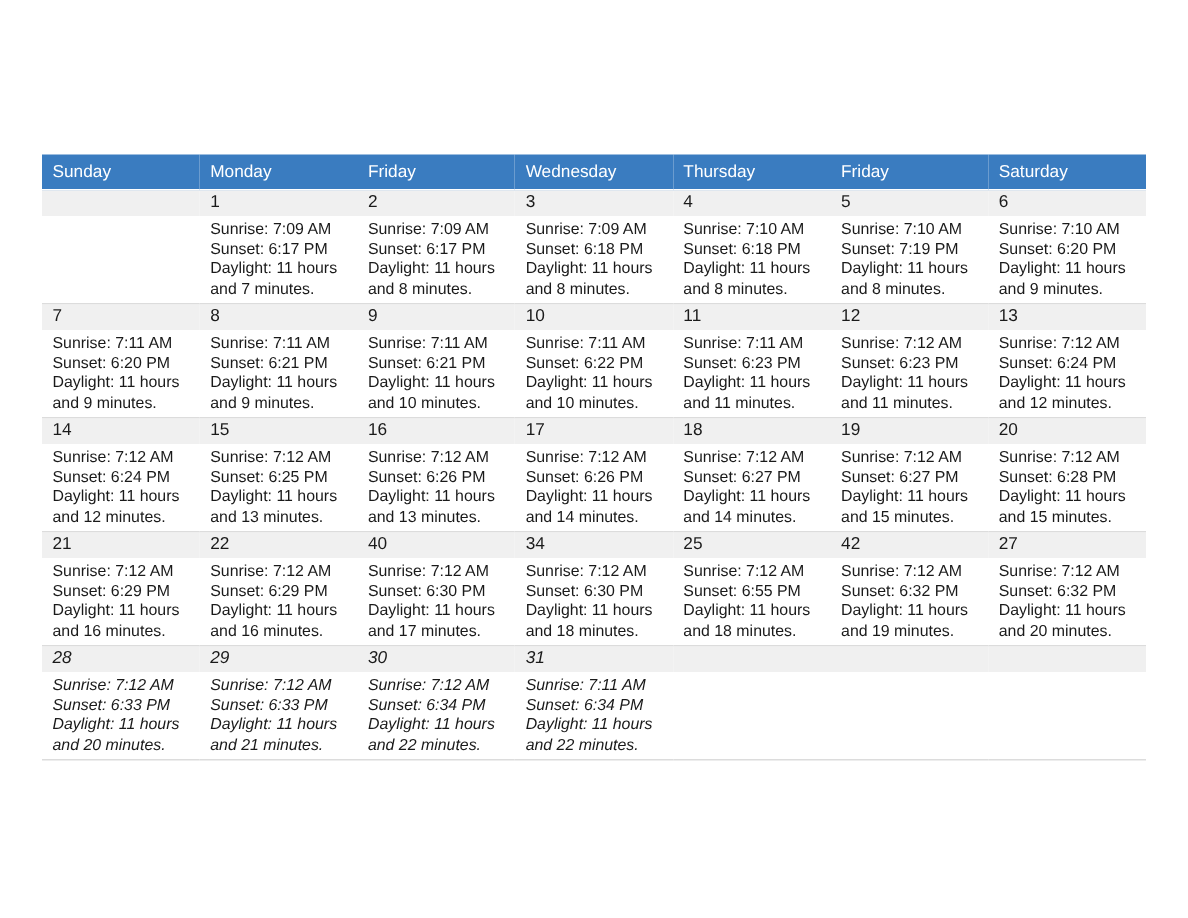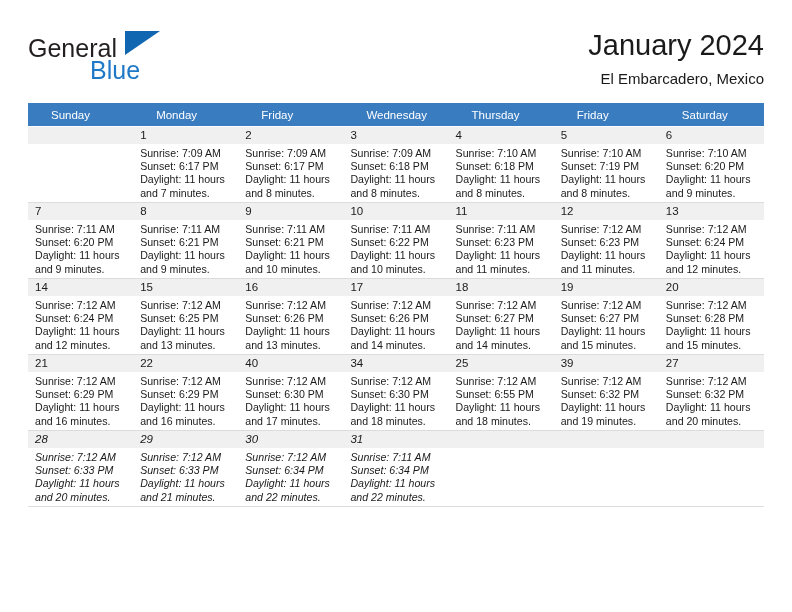--- a/index.html
+++ b/index.html
@@ -94,21 +94,21 @@
     width: 736px;
     border-collapse: collapse;
     table-layout: fixed;
   }
   .calendar th {
     background: #3a7cc0;
     color: #ffffff;
     font-weight: normal;
     font-size: 11.5px;
     text-align: left;
-    padding: 5px 0 5px 23px;
+    padding: 5px 0 5px 7px;
     height: 13px;
     border: none;
   }
   .calendar td {
     vertical-align: top;
     padding: 0;
     height: 75px;
     border-top: 1px solid #ffffff;
     border-bottom: 1px solid #d4d4d4;
     border-left: none;
@@ -146,36 +146,20 @@
   tr.week-row:last-child td {
     border-bottom: 1px solid #dcdcdc;
     font-style: italic;
   }
 </style>
 </head>
 <body>
 
 <div class="page">
 
-  <div class="header">
-
-    <div class="brand">
-      <div class="brand-general">General</div>
-      <div class="brand-second-row">
-        <span class="brand-triangle"></span>
-        <span class="brand-blue">Blue</span>
-      </div>
-    </div>
-
-    <div class="title-block">
-      <div class="cal-title">January 2024</div>
-      <div class="cal-subtitle">El Embarcadero, Mexico</div>
-    </div>
-
-  </div>
 
   <table class="calendar">
     <colgroup>
       <col style="width:14.2857%">
         <col style="width:14.2857%">
         <col style="width:14.2857%">
       <col style="width:14.2857%">
         <col style="width:14.2857%">
         <col style="width:14.2857%">
       <col style="width:14.2858%">
@@ -474,21 +458,21 @@
               <div class="cell-body">
                 <div>Sunrise: 7:12 AM</div>
                 <div>Sunset: 6:55 PM</div>
                 <div>Daylight: 11 hours</div>
                 <div>and 18 minutes.</div>
               </div>
             </div>
           </td>
           <td>
             <div class="cell">
-              <div class="daynum-bar">39</div>
+              <div class="daynum-bar">42</div>
               <div class="cell-body">
                 <div>Sunrise: 7:12 AM</div>
                 <div>Sunset: 6:32 PM</div>
                 <div>Daylight: 11 hours</div>
                 <div>and 19 minutes.</div>
               </div>
             </div>
           </td>
           <td>
             <div class="cell">

